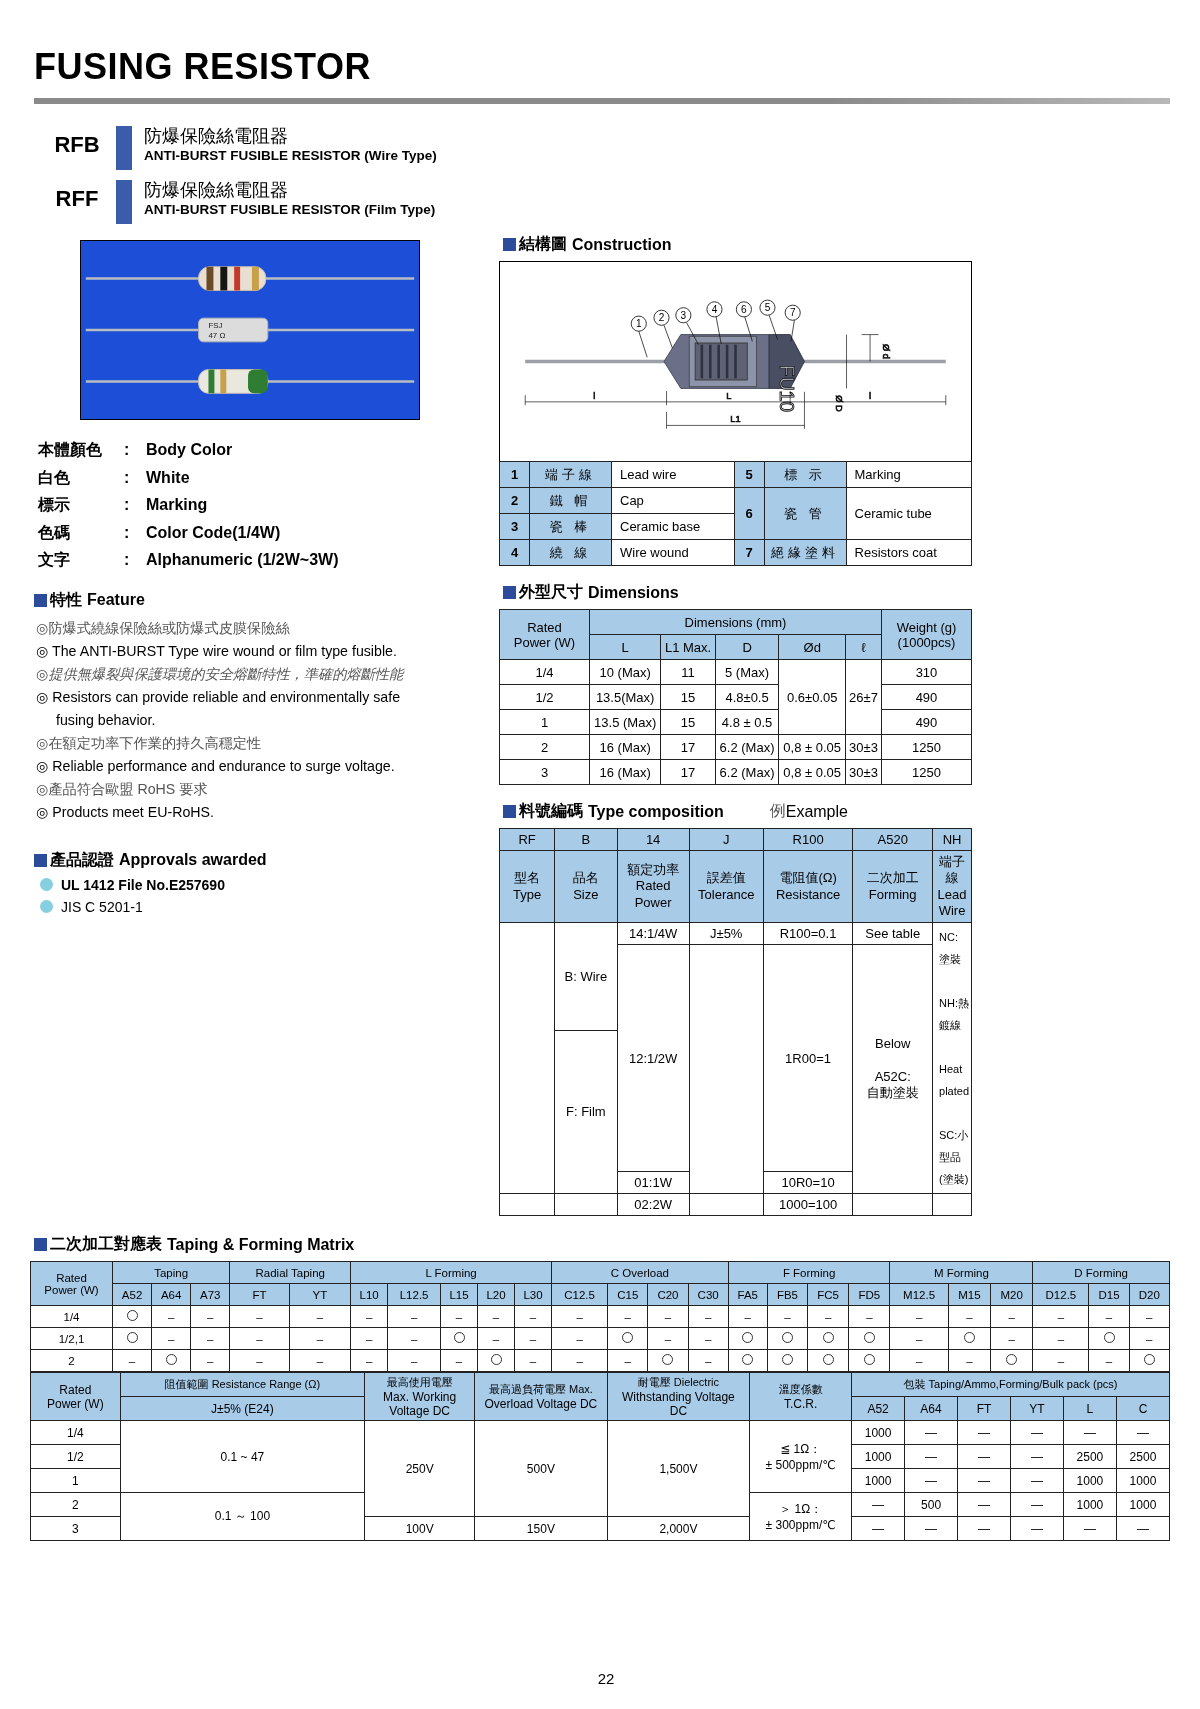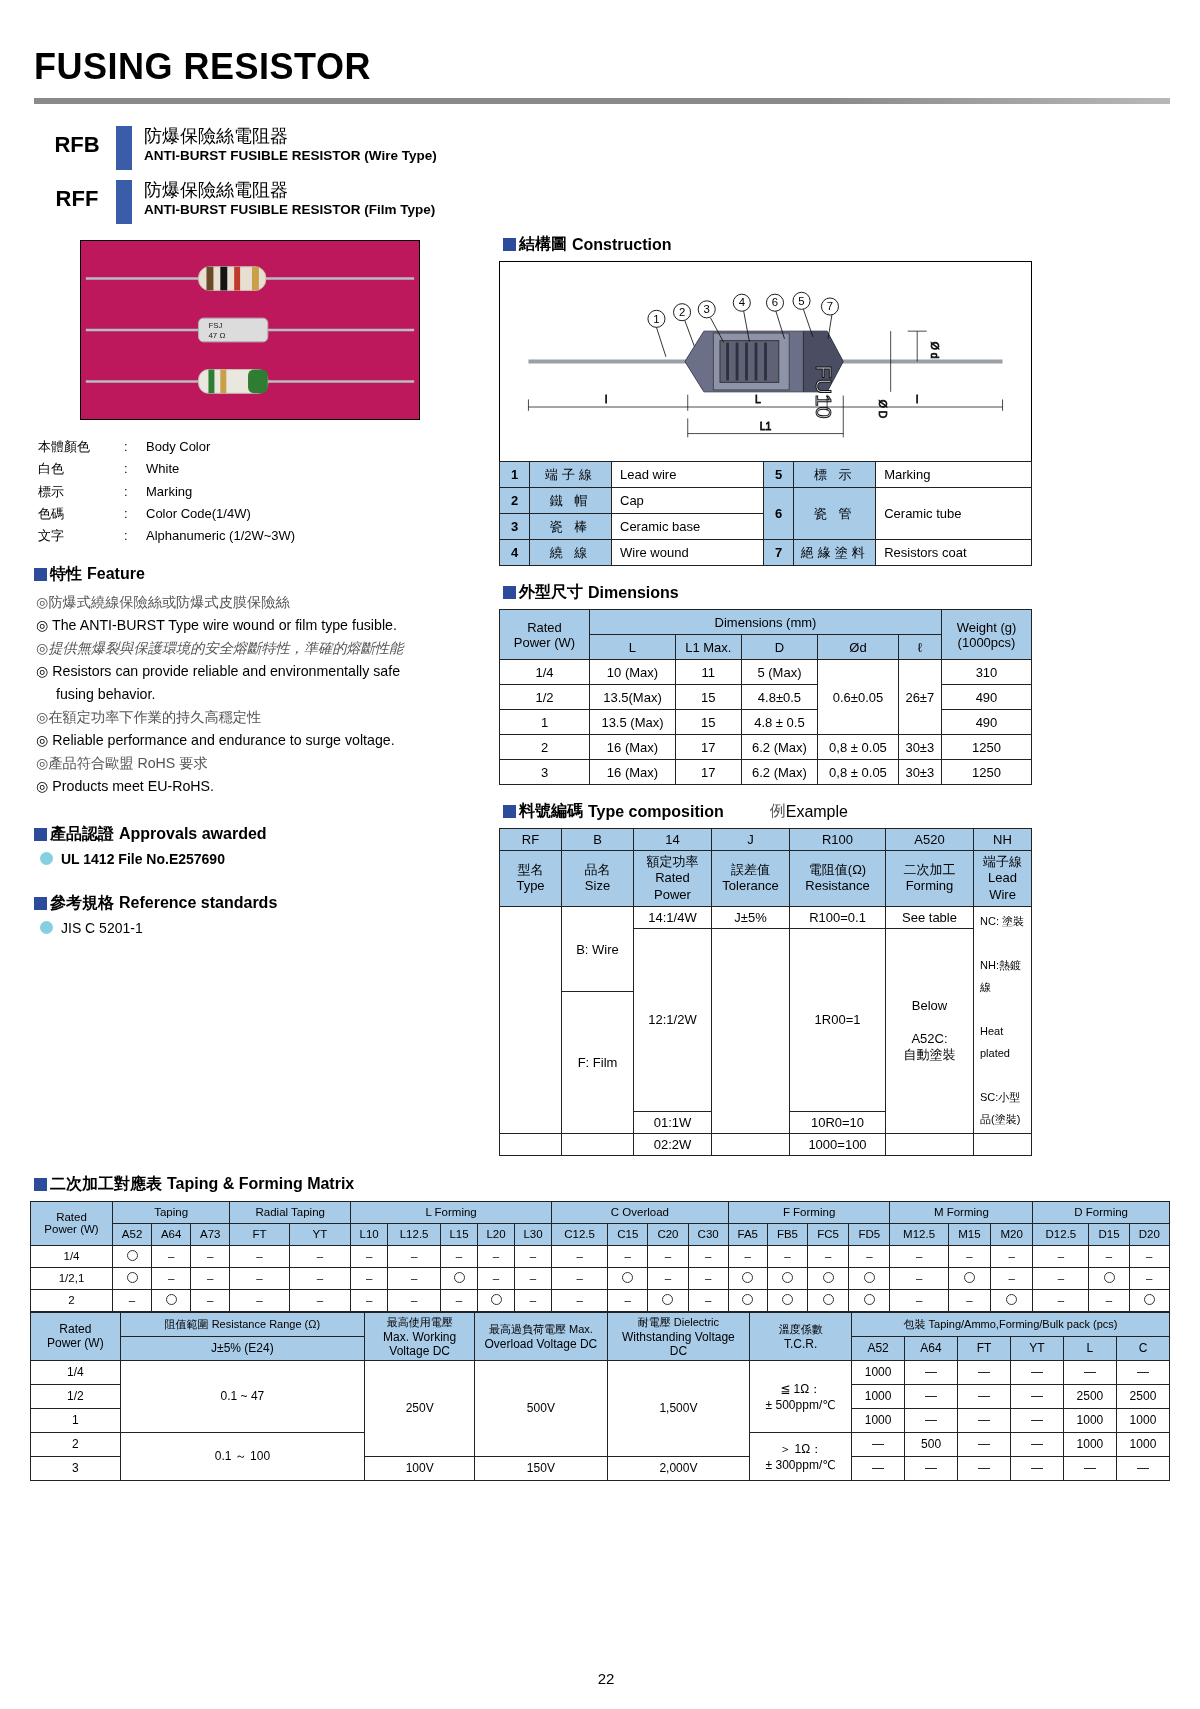--- a/index.html
+++ b/index.html
@@ -23,28 +23,28 @@
 
   .series-row { display:flex; align-items:flex-start; margin:0 0 10px 8px; }
   .series-code { width:78px; font-size:22px; font-weight:bold; padding-top:6px;text-align:center; }
   .series-bar { width:16px; height:44px; background:#3b5ca8; margin-right:12px; }
   .series-txt .cn { font-size:18px; line-height:1.15; }
   .series-txt .en { font-size:13.5px; font-weight:bold; line-height:1.3; }
 
   
   .cols { display:flex; gap:14px; margin-top:8px; }
   .colL { width:455px; }
-  .colR { width:533px; }
+  .colR { width:473px; }
 
   
   .photo-box { border:1px solid #000; height:180px; margin:6px 0 16px 50px; width:340px;
-    background:#be185d; position:relative; overflow:hidden; }
-
-  
-  .spec { margin:16px 0 0 8px; font-size:13px; line-height:1.72; }
+    background:#1d4ed8; position:relative; overflow:hidden; }
+
+  
+  .spec { margin:16px 0 0 8px; font-size:16px; line-height:1.72;font-weight:bold; }
   .spec .r { display:flex; }
   .spec .k { width:86px; }
   .spec .c { width:22px; }
 
   
   .sec { font-size:16px; font-weight:bold; margin:16px 0 6px 4px; display:flex; align-items:center; }
   .sec .sq { width:13px; height:13px; background:#2c4c9b; display:inline-block; margin-right:3px; }
   .sec .cn { font-weight:bold; }
   .sec .en { margin-left:5px; }
 
@@ -192,25 +192,20 @@
       <div class="sec" style="margin-top:26px">
         <span class="sq"></span>
         <span class="cn">產品認證</span>
         <span class="en">Approvals awarded</span>
       </div>
       <div class="bullet-line">
         <span class="dot"></span>
         <span>UL 1412 File No.E257690</span>
       </div>
 
-      <div class="sec" style="margin-top:26px">
-        <span class="sq"></span>
-        <span class="cn">參考規格</span>
-        <span class="en">Reference standards</span>
-      </div>
       <div class="bullet-line" style="font-weight:normal">
         <span class="dot"></span>
         <span>JIS C 5201-1</span>
       </div>
     </div>
 
     <div class="colR">
 
       <div class="sec" style="margin-top:0">
         <span class="sq"></span>

